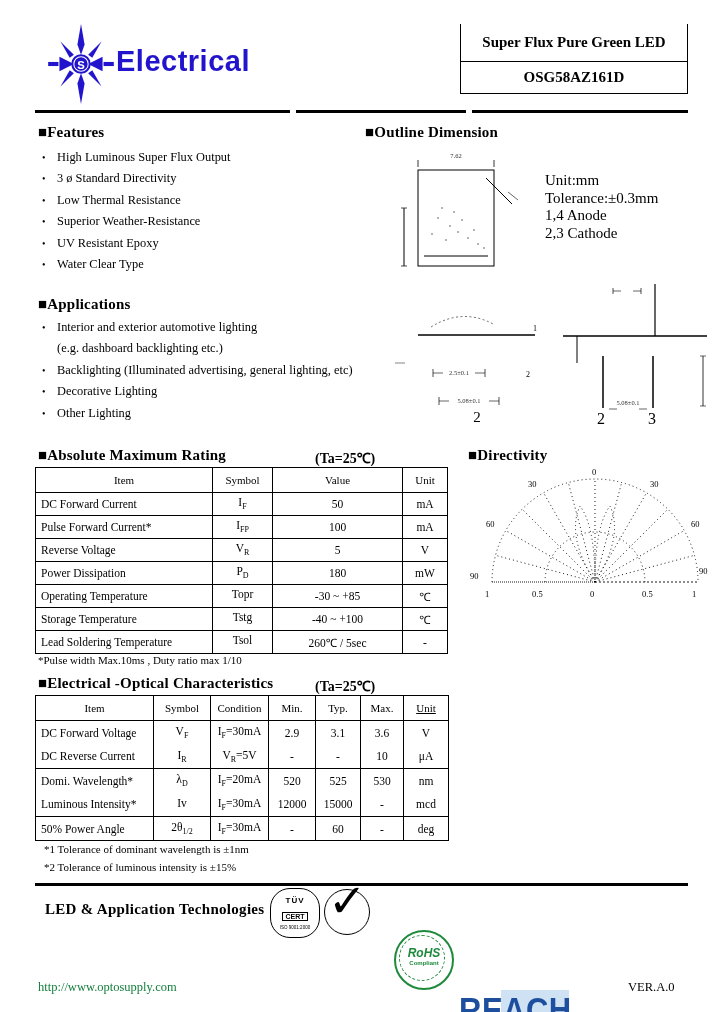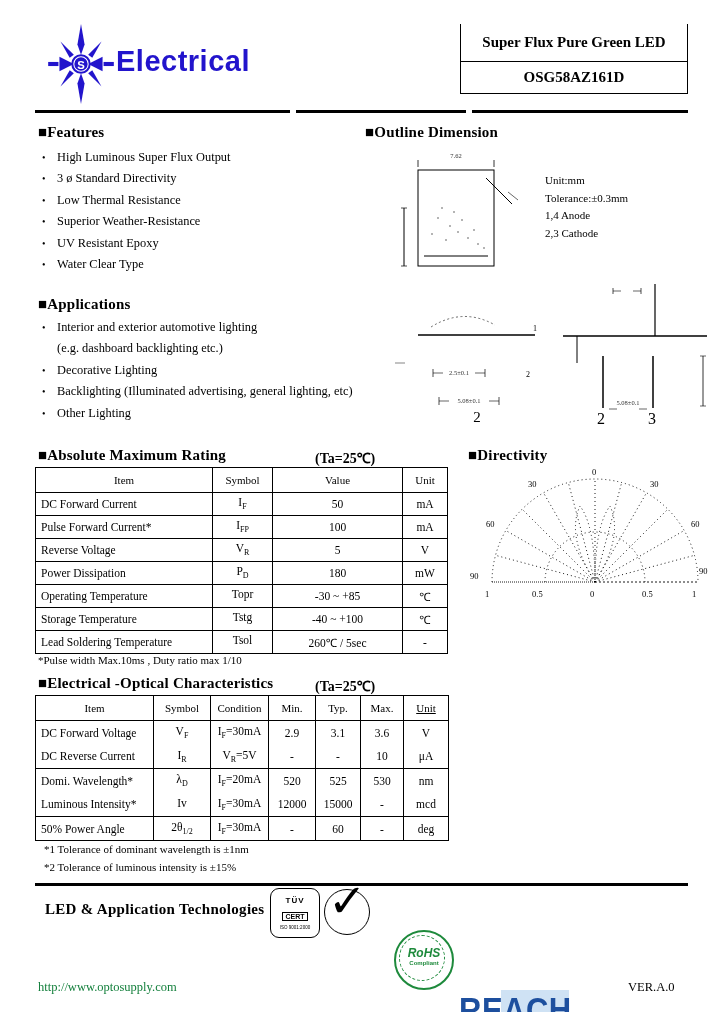--- a/index.html
+++ b/index.html
@@ -26,24 +26,24 @@
   .dtable th,.dtable td{border:1px solid #000;padding:0 2px;text-align:center;vertical-align:middle;
                         overflow:hidden;white-space:nowrap;}
   .dtable th{font-weight:normal;font-size:11px;}
   .dtable td.item{text-align:left;padding-left:5px;}
   .dtable tr.merge td{border-bottom-style:hidden;}
   sub{font-size:8px;}
   .fnote{font-size:11px;}
   .dim{font-size:6.5px;fill:#333;font-family:"Liberation Serif",serif;}
   .pin{font-family:"Liberation Serif",serif;fill:#000;}
   .plotlab{font-size:8.5px;fill:#000;font-family:"Liberation Serif",serif;}
-  .notes{font-size:11px;line-height:17.5px;}
+  .notes{font-size:15px;line-height:17.5px;}
   
   .company{font-weight:bold;font-size:15px;letter-spacing:.3px;}
-  .tuv{width:48px;height:48px;border:1.5px solid #000;border-radius:9px;text-align:center;
+  .tuv{width:48px;height:48px;border:1.5px solid #000;border-radius:20px;text-align:center;
        font-family:"Liberation Sans",sans-serif;}
   .tuv .l1{font-size:8px;font-weight:bold;margin-top:7px;letter-spacing:1px;}
   .tuv .l2{font-size:7px;font-weight:bold;border:0.5px solid #000;display:inline-block;padding:0 2px;}
   .tuv .l3{font-size:4.5px;margin-top:2px;}
   .kema{width:44px;height:44px;border:1.6px solid #000;border-radius:50%;position:relative;}
   .kema .chk{position:absolute;left:3px;top:-16px;font-size:46px;font-weight:bold;
              font-family:"DejaVu Sans",sans-serif;}
   .rohs{width:56px;height:56px;border:2.2px solid #1e8a3c;border-radius:50%;position:relative;color:#1e8a3c;
         font-family:"Liberation Sans",sans-serif;text-align:center;}
   .rohs .ring{position:absolute;left:3px;top:3px;width:44px;height:44px;border:1px dashed #1e8a3c;border-radius:50%;}
@@ -96,22 +96,22 @@
     <div class="li">Low Thermal Resistance</div>
     <div class="li">Superior Weather-Resistance</div>
     <div class="li">UV Resistant Epoxy</div>
     <div class="li">Water Clear Type</div>
   </div>
 
   <div class="abs sec-title" style="left:38px;top:296px">■Applications</div>
   <div class="abs blist" style="left:40px;top:317px">
     <div class="li">Interior and exterior automotive lighting</div>
     <div class="cont">(e.g. dashboard backlighting etc.)</div>
+    <div class="li">Backlighting (Illuminated advertising, general lighting, etc)</div>
     <div class="li">Decorative Lighting</div>
-    <div class="li">Backlighting (Illuminated advertising, general lighting, etc)</div>
     <div class="li">Other Lighting</div>
   </div>
 
   <div class="abs sec-title" style="left:365px;top:124px">■Outline Dimension</div>
 
   <div class="abs notes" style="left:545px;top:172px;width:170px">
     <div>Unit:mm</div>
     <div>Tolerance:±0.3mm</div>
     <div>1,4 Anode</div>
     <div>2,3 Cathode</div>

